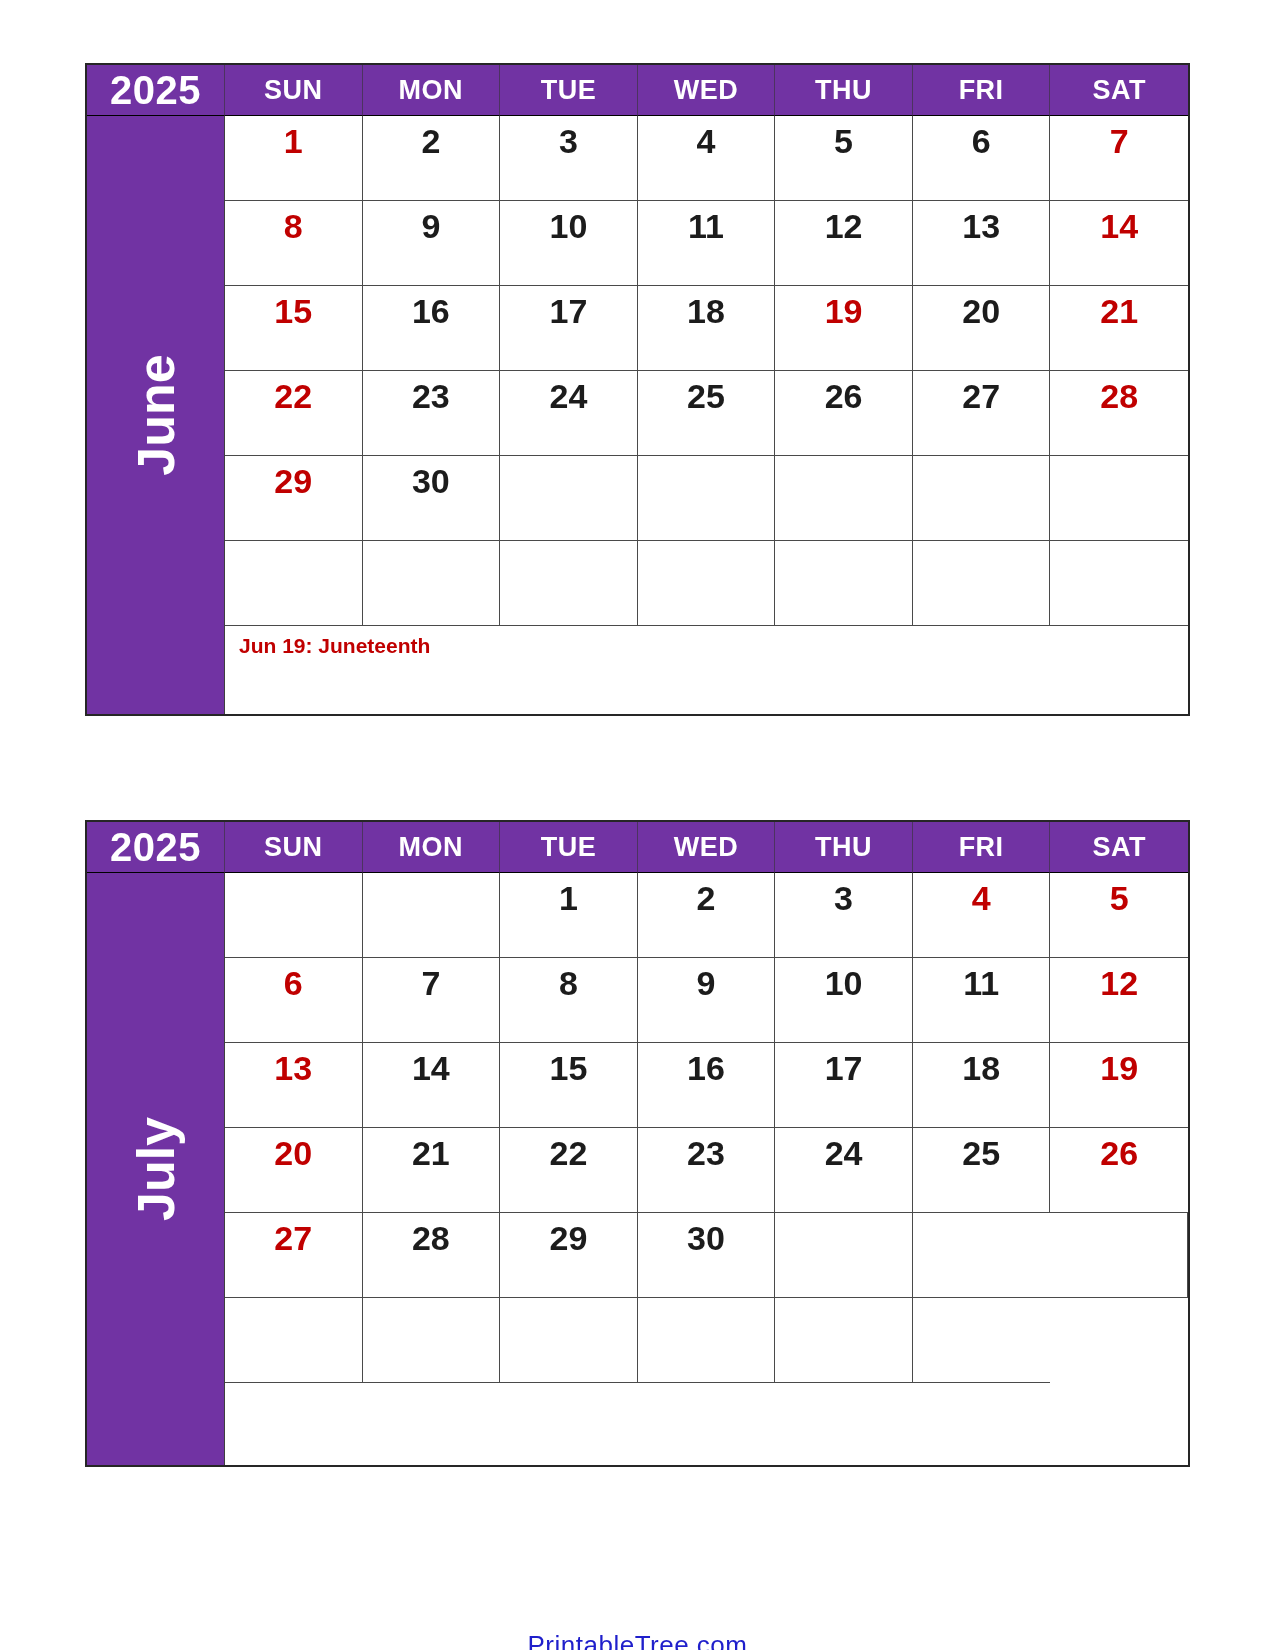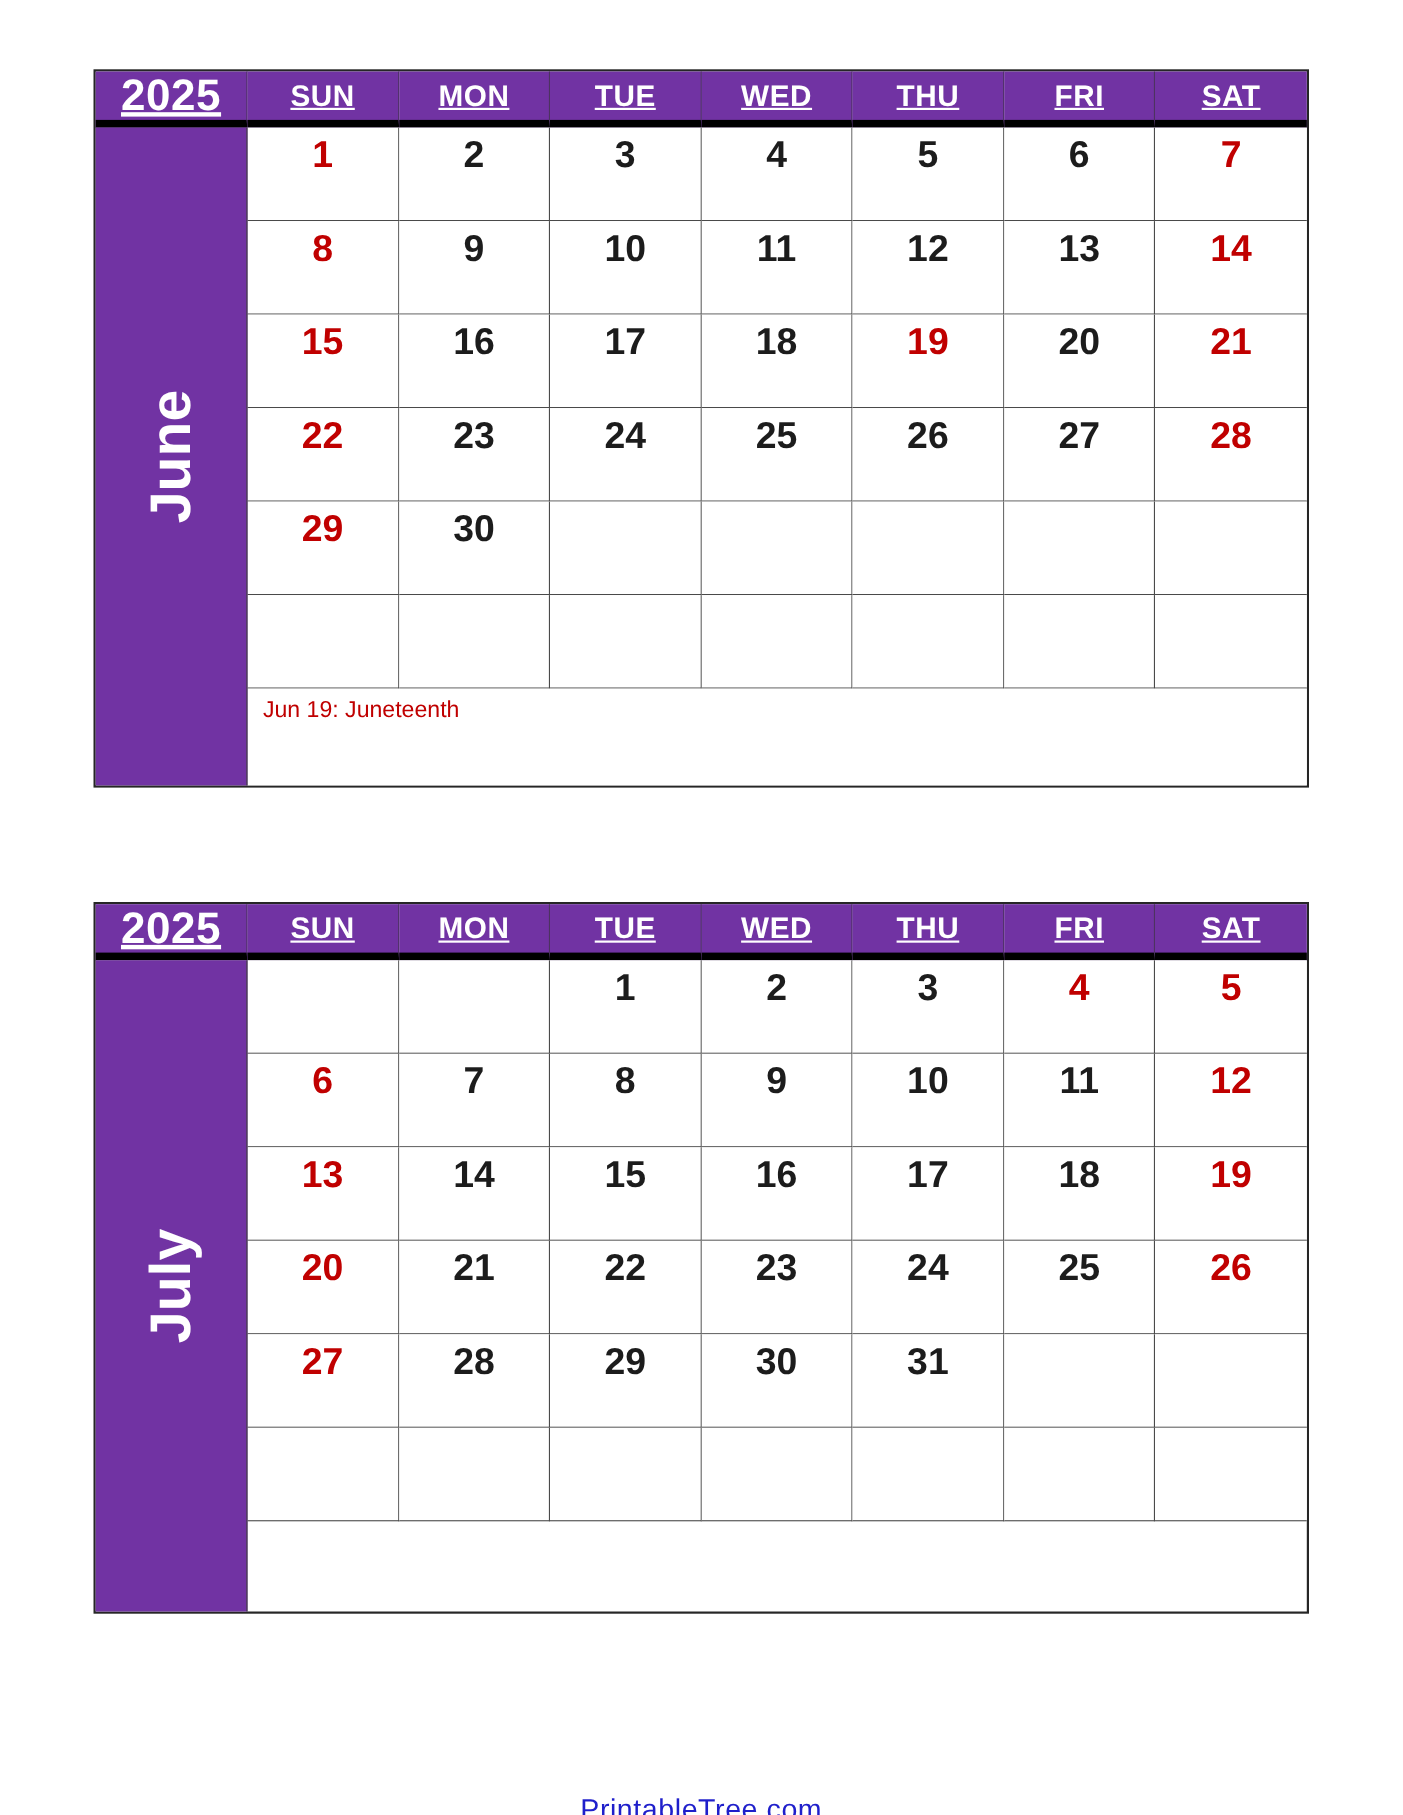--- a/index.html
+++ b/index.html
@@ -30,22 +30,21 @@
   .hcell {
     background: #7133A3;
     color: #ffffff;
     font-weight: bold;
     font-size: 27px;
     letter-spacing: 0.5px;
     display: flex;
     align-items: center;
     justify-content: center;
     border-right: 1px solid #4c3360;
-    border-bottom: 7px solid #000000;
-    text-decoration: underline;
+    border-bottom: 1px solid #000000;
   }
   .hcell.year { font-size: 40px; }
   .hcell.lastcol { border-right: none; }
 
   .month-cell {
     grid-column: 1;
     grid-row: 2 / span 7;
     background: #7133A3;
     border-right: 1px solid #3f3f3f;
     position: relative;
@@ -73,21 +72,21 @@
     box-sizing: border-box;
     background: #ffffff;
   }
   .dcell.red { color: #C00000; }
   .dcell.lastcol { border-right: none; }
 
   .holiday {
     grid-column: 2 / -1;
     grid-row: 8;
     color: #C00000;
-    font-weight: normal;
+    font-weight: bold;
     font-size: 21px;
     text-align: left;
     padding: 8px 0 0 14px;
     box-sizing: border-box;
     background: #ffffff;
   }
 
   #footer {
     position: absolute;
     top: 1630px;
@@ -201,21 +200,20 @@
       <div class="dcell">21</div>
       <div class="dcell">22</div>
       <div class="dcell">23</div>
       <div class="dcell">24</div>
       <div class="dcell">25</div>
       <div class="dcell red lastcol">26</div>
       <div class="dcell red">27</div>
       <div class="dcell">28</div>
       <div class="dcell">29</div>
       <div class="dcell">30</div>
-      <div class="dcell">31</div>
       <div class="dcell"></div>
       <div class="dcell lastcol"></div>
       <div class="dcell"></div>
       <div class="dcell"></div>
       <div class="dcell"></div>
       <div class="dcell"></div>
       <div class="dcell"></div>
       <div class="dcell"></div>
       <div class="dcell lastcol"></div>
   </div>

